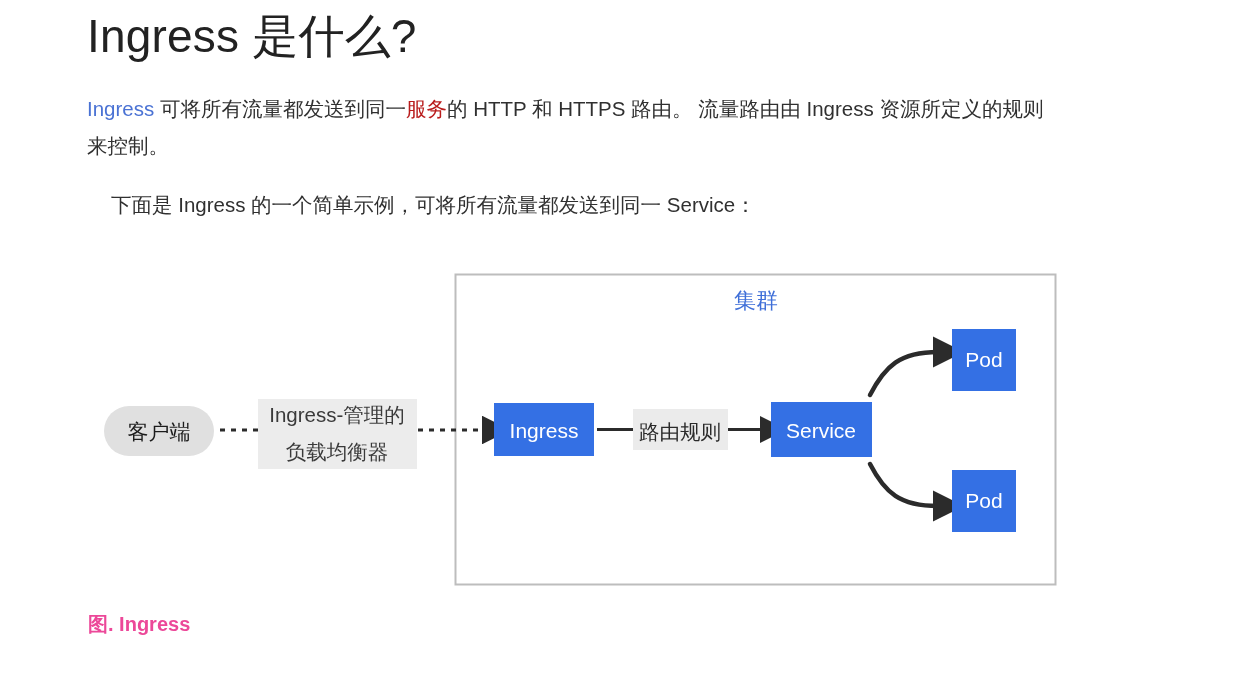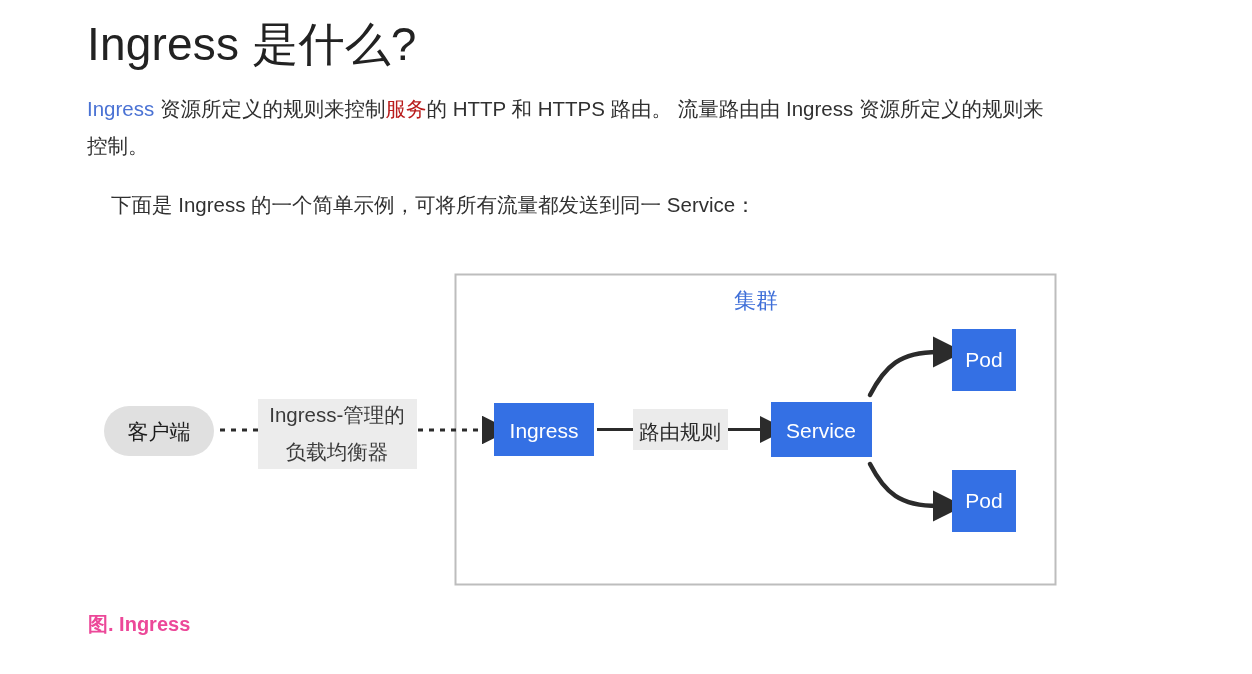--- a/index.html
+++ b/index.html
@@ -22,21 +22,21 @@
     left: 0;
     top: 0;
     width: 1252px;
     height: 674px;
   }
 
   
   .doc-title {
     position: absolute;
     left: 87px;
-    top: 16px;
+    top: 8px;
     font-size: 46px;
     font-weight: 400;
     letter-spacing: 0.2px;
     color: #222222;
     line-height: 1.25;
     white-space: nowrap;
   }
 
   
   .para {
@@ -84,21 +84,21 @@
     font-weight: bold;
   }
 </style>
 </head>
 <body style="background: rgb(255, 255, 255);">
 
 <div class="page">
 
   <div class="doc-title">Ingress 是什么?</div>
 
-  <div class="para para-1"><a class="link" style="color: rgb(74, 114, 212);">Ingress</a><span> 资源所定义的规则来控制</span><a class="link" style="color: #b91c1c;">服务</a><span>的 HTTP 和 HTTPS 路由。 流量路由由 Ingress 资源所定义的规则来控制。</span></div>
+  <div class="para para-1"><a class="link" style="color: rgb(74, 114, 212);">Ingress</a><span> 可将所有流量都发送到同一</span><a class="link" style="color: #b91c1c;">服务</a><span>的 HTTP 和 HTTPS 路由。 流量路由由 Ingress 资源所定义的规则来控制。</span></div>
 
   <div class="para para-2"><span>下面是 Ingress 的一个简单示例，可将所有流量都发送到同一 Service：</span></div>
 
   <div class="figure">
     <svg width="1252" height="674" viewBox="0 0 1252 674" xmlns="http://www.w3.org/2000/svg">
       <defs>
         <marker id="arrowSolid" markerWidth="9" markerHeight="9" refX="1" refY="4.5" orient="auto" markerUnits="strokeWidth">
           <path d="M0,0 L9,4.5 L0,9 Z" fill="#2b2b2b"></path>
         </marker>
         <marker id="arrowCurve" markerWidth="7" markerHeight="7" refX="1.2" refY="3.5" orient="auto" markerUnits="strokeWidth">

